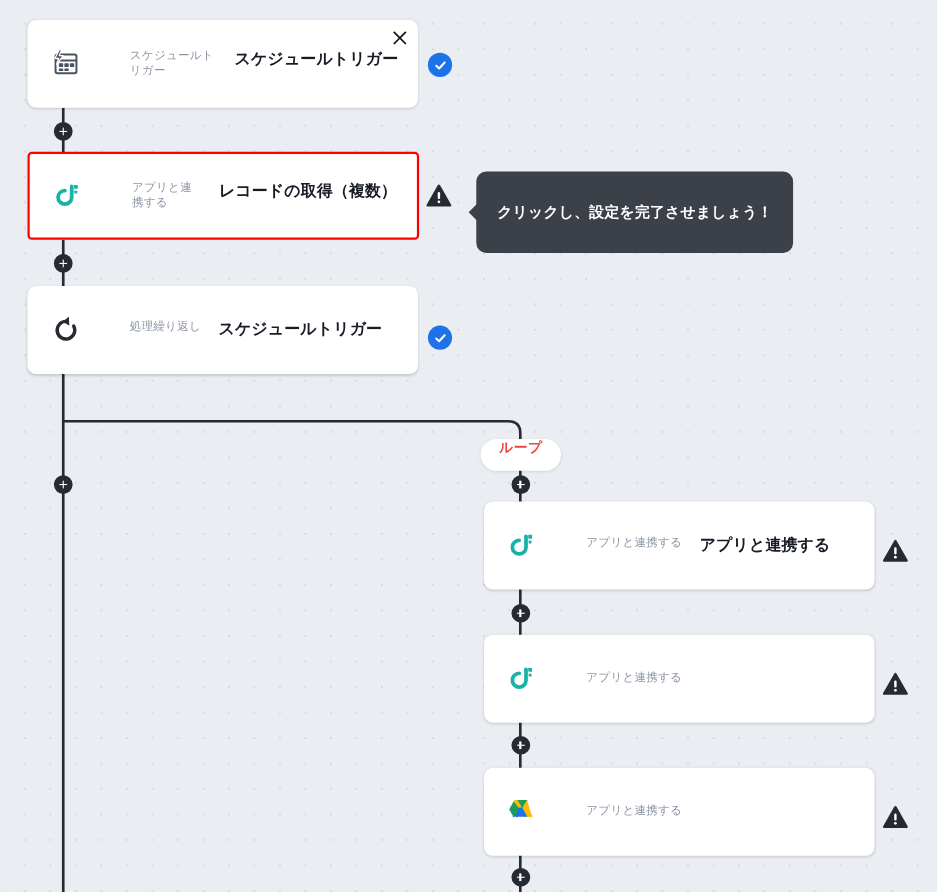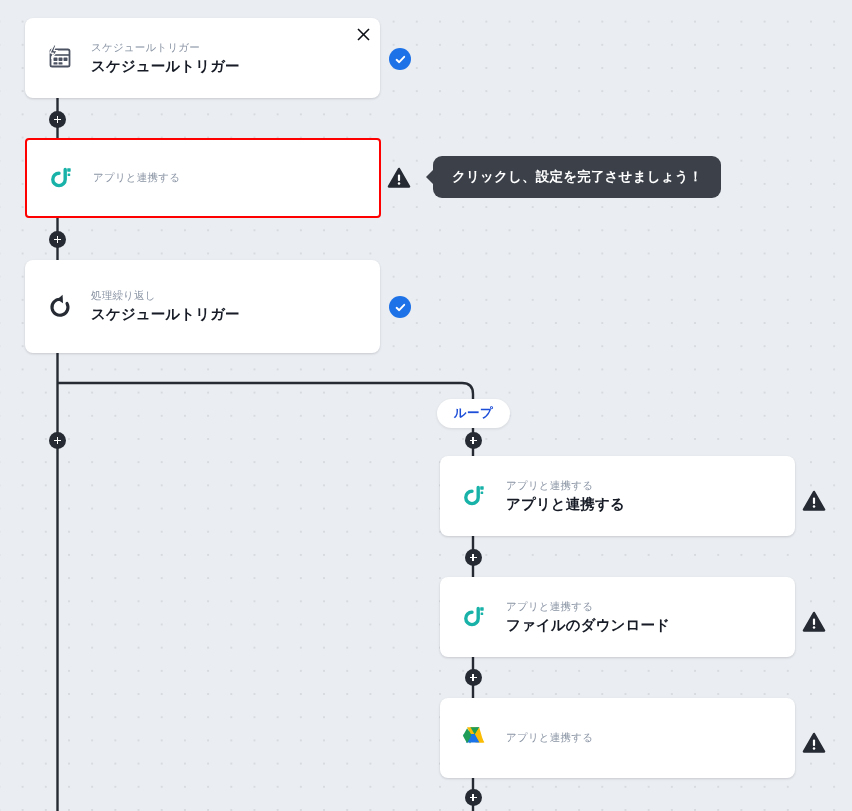--- a/index.html
+++ b/index.html
@@ -70,21 +70,21 @@
 
   .card-icon {
     width: 34px;
     height: 34px;
     flex: 0 0 34px;
     display: flex;
     align-items: center;
     justify-content: center;
     margin-right: 14px;
   }
-  .card-text { display: flex; flex-direction: column; gap: 3px; min-width: 0; }
+  .card-text { display: flex; gap: 16px; min-width: 0; margin-left: 27px; }
   .card-sub {
     font-size: 10.5px;
     color: #8a94a4;
     letter-spacing: .2px;
     line-height: 1.25;
   }
   .card-title {
     font-size: 14.5px;
     font-weight: bold;
     color: #161b26;
@@ -126,21 +126,21 @@
     cursor: pointer;
     color: #0d1117;
   }
 
   
   .tooltip {
     position: absolute;
     background: #3b4049;
     color: #ffffff;
     border-radius: 9px;
-    padding: 14px 19px;
+    padding: 30px 19px;
     font-size: 13.5px;
     font-weight: bold;
     letter-spacing: .2px;
     white-space: nowrap;
     line-height: 1;
   }
   .tooltip::before {
     content: "";
     position: absolute;
     left: -7px;
@@ -150,25 +150,24 @@
     border-bottom: 8px solid transparent;
     border-right: 8px solid #3b4049;
   }
 
   
   .loop-pill {
     position: absolute;
     background: #ffffff;
     border-radius: 18px;
     display: flex;
-    align-items: center;
     justify-content: center;
     font-size: 12.5px;
     font-weight: bold;
-    color: #1d4ed8;
+    color: #ef4444;
     letter-spacing: .5px;
     box-shadow: 0 1px 3px rgba(16,24,40,.10);
     cursor: pointer;
   }
 </style>
 </head>
 <body>
 
 <div id="canvas">
 
@@ -230,36 +229,37 @@
   <div class="card selected" style="left:25px; top:138px; width:356px; height:80px;">
     <div class="card-icon">
       <svg width="26" height="26" viewBox="0 0 26 26">
         <path d="M16.2 4.5 L16.2 14.4 A6.2 6.2 0 1 1 10 8.2" fill="none" stroke="#18b2a8" stroke-width="3.4" stroke-linecap="round"></path>
         <rect x="18.2" y="3.2" width="3.5" height="3.5" rx=".6" fill="#18b2a8"></rect>
         <rect x="18.6" y="8.4" width="2.6" height="2.6" rx=".5" fill="#18b2a8"></rect>
       </svg>
     </div>
     <div class="card-text">
       <div class="card-sub">アプリと連携する</div>
+      <div class="card-title">レコードの取得（複数）</div>
     </div>
   </div>
 
   <div class="badge-warn" style="left:387px; top:166px;">
     <svg width="24" height="24" viewBox="0 0 24 24">
       <path d="M12 2.8 L22.2 20.6 L1.8 20.6 Z" fill="#252a33" stroke="#252a33" stroke-width="2.2" stroke-linejoin="round"></path>
       <rect x="10.9" y="8.6" width="2.2" height="6.4" rx="1" fill="#ffffff"></rect>
       <circle cx="12" cy="17.5" r="1.25" fill="#ffffff"></circle>
     </svg>
   </div>
 
   <div class="tooltip" style="left:433px; top:156px;">
     <span>クリックし、設定を完了させましょう！</span>
   </div>
 
-  <div class="card" style="left:25px; top:260px; width:355px; height:93px;">
+  <div class="card" style="left:25px; top:260px; width:355px; height:80px;">
     <div class="card-icon">
       <svg width="28" height="28" viewBox="0 0 28 28">
         <path d="M14 6.2 A8 8 0 1 0 21 10.4" fill="none" stroke="#252a33" stroke-width="3.1" stroke-linecap="round"></path>
         <path d="M16.6 1.8 L11.3 6.4 L17 10.2 Z" fill="#252a33"></path>
       </svg>
     </div>
     <div class="card-text">
       <div class="card-sub">処理繰り返し</div>
       <div class="card-title">スケジュールトリガー</div>
     </div>
@@ -300,21 +300,20 @@
   <div class="card" style="left:440px; top:577px; width:355px; height:80px;">
     <div class="card-icon">
       <svg width="26" height="26" viewBox="0 0 26 26">
         <path d="M16.2 4.5 L16.2 14.4 A6.2 6.2 0 1 1 10 8.2" fill="none" stroke="#18b2a8" stroke-width="3.4" stroke-linecap="round"></path>
         <rect x="18.2" y="3.2" width="3.5" height="3.5" rx=".6" fill="#18b2a8"></rect>
         <rect x="18.6" y="8.4" width="2.6" height="2.6" rx=".5" fill="#18b2a8"></rect>
       </svg>
     </div>
     <div class="card-text">
       <div class="card-sub">アプリと連携する</div>
-      <div class="card-title">ファイルのダウンロード</div>
     </div>
   </div>
 
   <div class="badge-warn" style="left:802px; top:610px;">
     <svg width="24" height="24" viewBox="0 0 24 24">
       <path d="M12 2.8 L22.2 20.6 L1.8 20.6 Z" fill="#252a33" stroke="#252a33" stroke-width="2.2" stroke-linejoin="round"></path>
       <rect x="10.9" y="8.6" width="2.2" height="6.4" rx="1" fill="#ffffff"></rect>
       <circle cx="12" cy="17.5" r="1.25" fill="#ffffff"></circle>
     </svg>
   </div>

